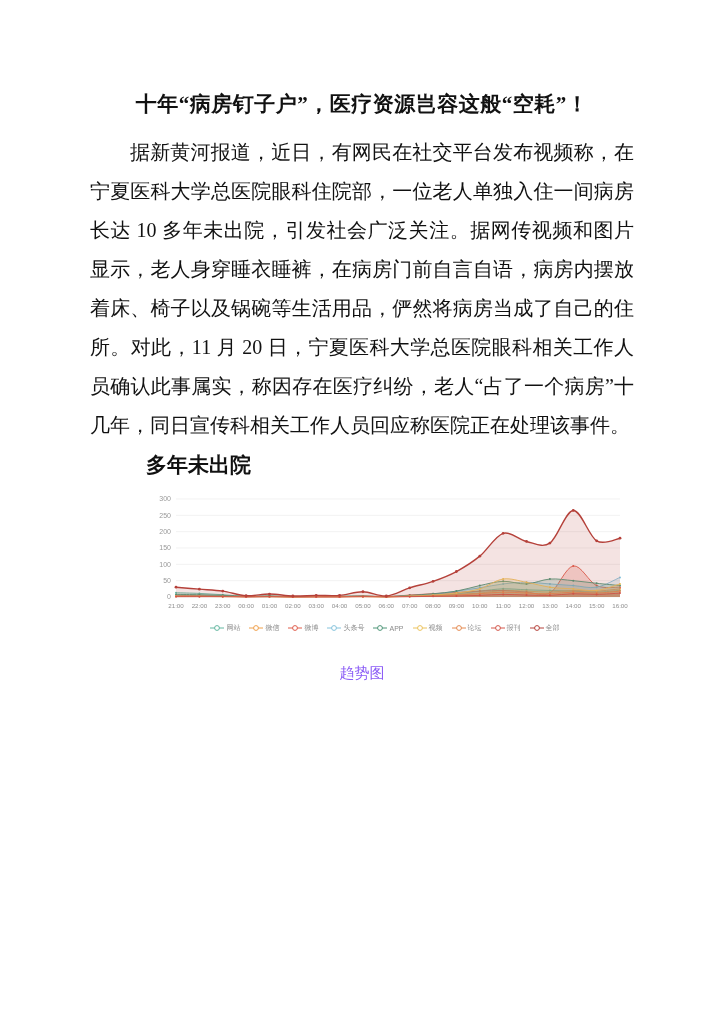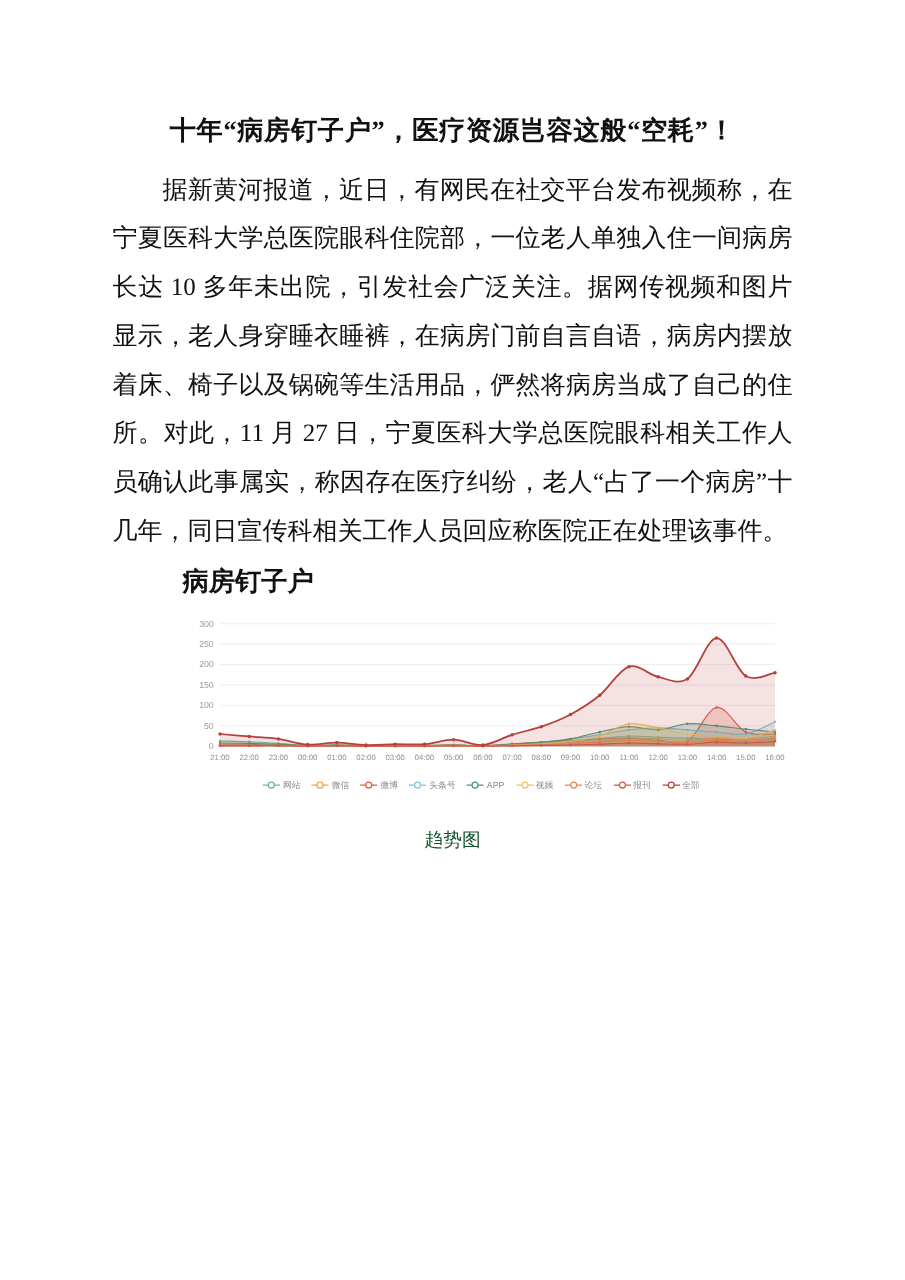--- a/index.html
+++ b/index.html
@@ -47,36 +47,36 @@
     align-items: center;
     gap: 9px;
     margin-top: 2px;
     font-family: "Liberation Sans", "DejaVu Sans", sans-serif;
   }
   .legend-item { display:flex; align-items:center; gap:2px; }
   .legend-label { font-size: 7px; color: #8a8a8a; white-space: nowrap; }
   .chart-caption {
     text-align: center;
     font-size: 15px;
-    color: #14532d;
+    color: #8b5cf6;
     margin-top: 30px;
     line-height: 20px;
   }
   .para-2 { margin-top: 20px; }
 </style>
 </head>
 <body>
 
 <div class="page">
 
   <h1 class="doc-title">十年“病房钉子户”，医疗资源岂容这般“空耗”！</h1>
 
-  <p class="body-para">据新黄河报道，近日，有网民在社交平台发布视频称，在宁夏医科大学总医院眼科住院部，一位老人单独入住一间病房长达 10 多年未出院，引发社会广泛关注。据网传视频和图片显示，老人身穿睡衣睡裤，在病房门前自言自语，病房内摆放着床、椅子以及锅碗等生活用品，俨然将病房当成了自己的住所。对此，11 月 27 日，宁夏医科大学总医院眼科相关工作人员确认此事属实，称因存在医疗纠纷，老人“占了一个病房”十几年，同日宣传科相关工作人员回应称医院正在处理该事件。</p>
-
-  <h2 class="section-header">病房钉子户</h2>
+  <p class="body-para">据新黄河报道，近日，有网民在社交平台发布视频称，在宁夏医科大学总医院眼科住院部，一位老人单独入住一间病房长达 10 多年未出院，引发社会广泛关注。据网传视频和图片显示，老人身穿睡衣睡裤，在病房门前自言自语，病房内摆放着床、椅子以及锅碗等生活用品，俨然将病房当成了自己的住所。对此，11 月 20 日，宁夏医科大学总医院眼科相关工作人员确认此事属实，称因存在医疗纠纷，老人“占了一个病房”十几年，同日宣传科相关工作人员回应称医院正在处理该事件。</p>
+
+  <h2 class="section-header">多年未出院</h2>
 
   <div class="chart-wrap">
     <svg id="trend-svg" width="486" height="132" viewBox="0 0 486 132">
         <line x1="34" y1="108" x2="478" y2="108" stroke="#ececec" stroke-width="0.7"></line>
         <text x="29" y="110.3" text-anchor="end" font-size="7" fill="#999999" font-family="&quot;Liberation Sans&quot;,sans-serif">0</text>
         <line x1="34" y1="91.66666666666667" x2="478" y2="91.66666666666667" stroke="#ececec" stroke-width="0.7"></line>
         <text x="29" y="93.96666666666667" text-anchor="end" font-size="7" fill="#999999" font-family="&quot;Liberation Sans&quot;,sans-serif">50</text>
         <line x1="34" y1="75.33333333333334" x2="478" y2="75.33333333333334" stroke="#ececec" stroke-width="0.7"></line>
         <text x="29" y="77.63333333333334" text-anchor="end" font-size="7" fill="#999999" font-family="&quot;Liberation Sans&quot;,sans-serif">100</text>
         <line x1="34" y1="59" x2="478" y2="59" stroke="#ececec" stroke-width="0.7"></line>

